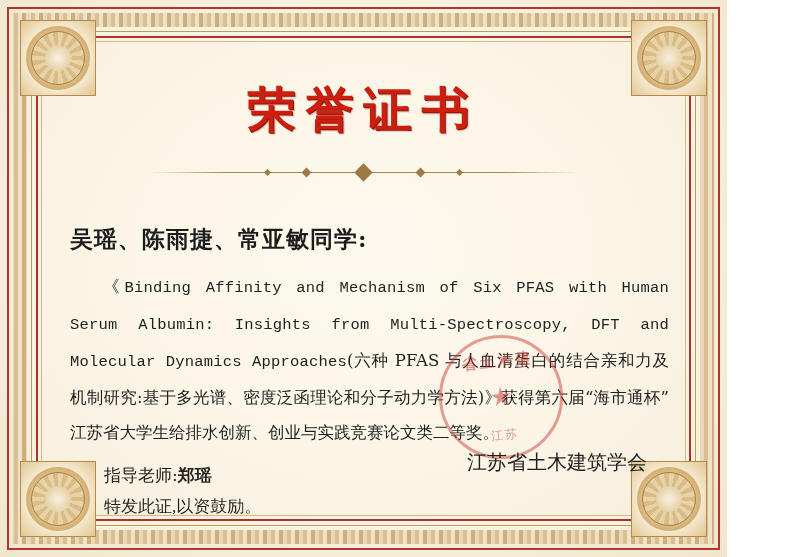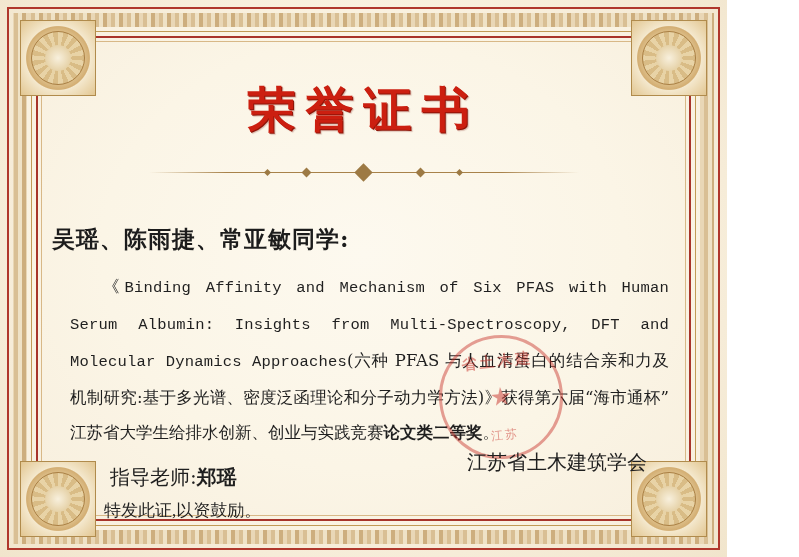--- a/index.html
+++ b/index.html
@@ -150,20 +150,21 @@
     background: #9d7a44;
     transform: rotate(45deg);
   }
   .divider .dot.l { left: 36%; }
   .divider .dot.r { right: 36%; }
   .divider .dot.l2 { left: 27%; width:5px; height:5px; top:6px;}
   .divider .dot.r2 { right: 27%; width:5px; height:5px; top:6px;}
 
   .salutation {
     margin-top: 44px;
+    margin-left: 18px;
     font-size: 23px;
     font-weight: bold;
     color: #1c1c1c;
     font-family: "DejaVu Serif", "Liberation Serif", serif;
     letter-spacing: 1px;
   }
 
   .body-text {
     margin-top: 14px;
     margin-left: 18px;
@@ -174,28 +175,28 @@
     text-align: justify;
     text-indent: 2em;
     font-family: "DejaVu Serif", "Liberation Serif", serif;
   }
   .body-text .en {
     font-family: Liberation Mono, monospace;
     font-size: 15.5px;
     letter-spacing: 0.2px;
   }
   .body-text .award {
-    font-weight: bold;
+    font-weight: normal;
   }
 
   .teacher-line {
     margin-top: 14px;
     margin-left: 18px;
     text-indent: 2em;
-    font-size: 20px;
+    font-size: 17px;
     color: #1f1f1f;
     font-family: "DejaVu Serif", "Liberation Serif", serif;
   }
   .teacher-line .name {
     font-weight: bold;
   }
   .issue-line {
     margin-top: 8px;
     margin-left: 18px;
     text-indent: 2em;

